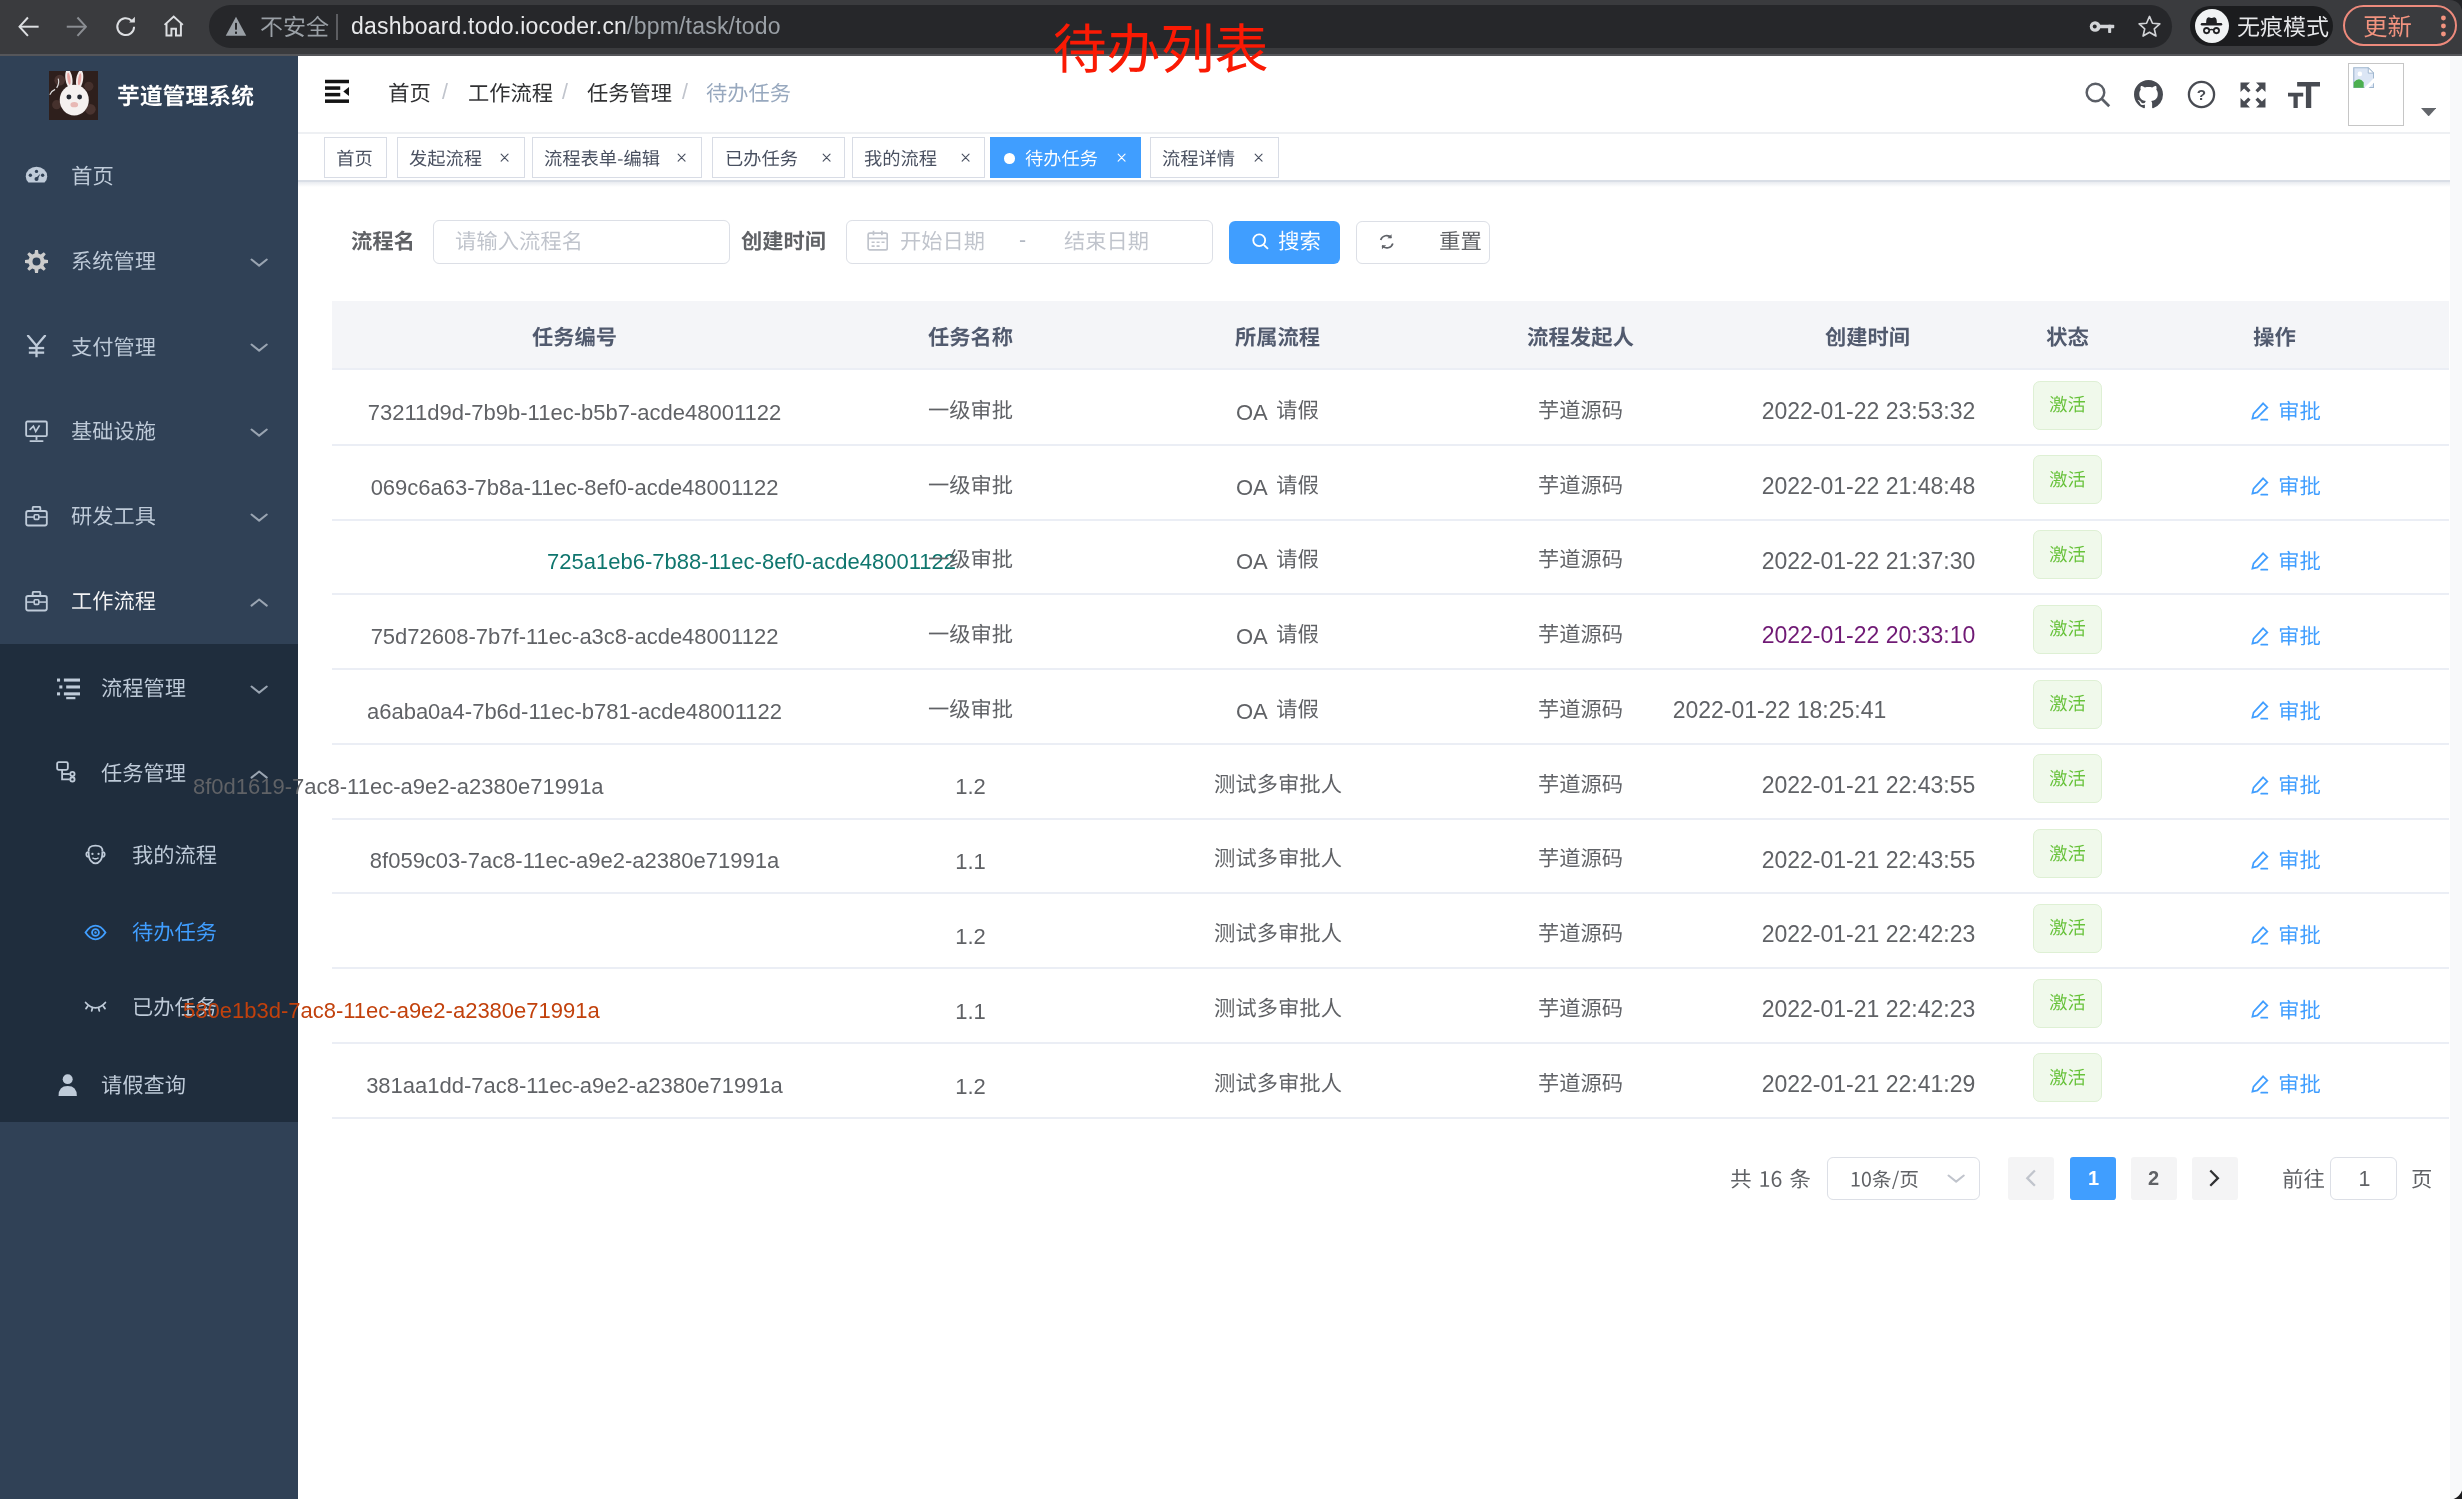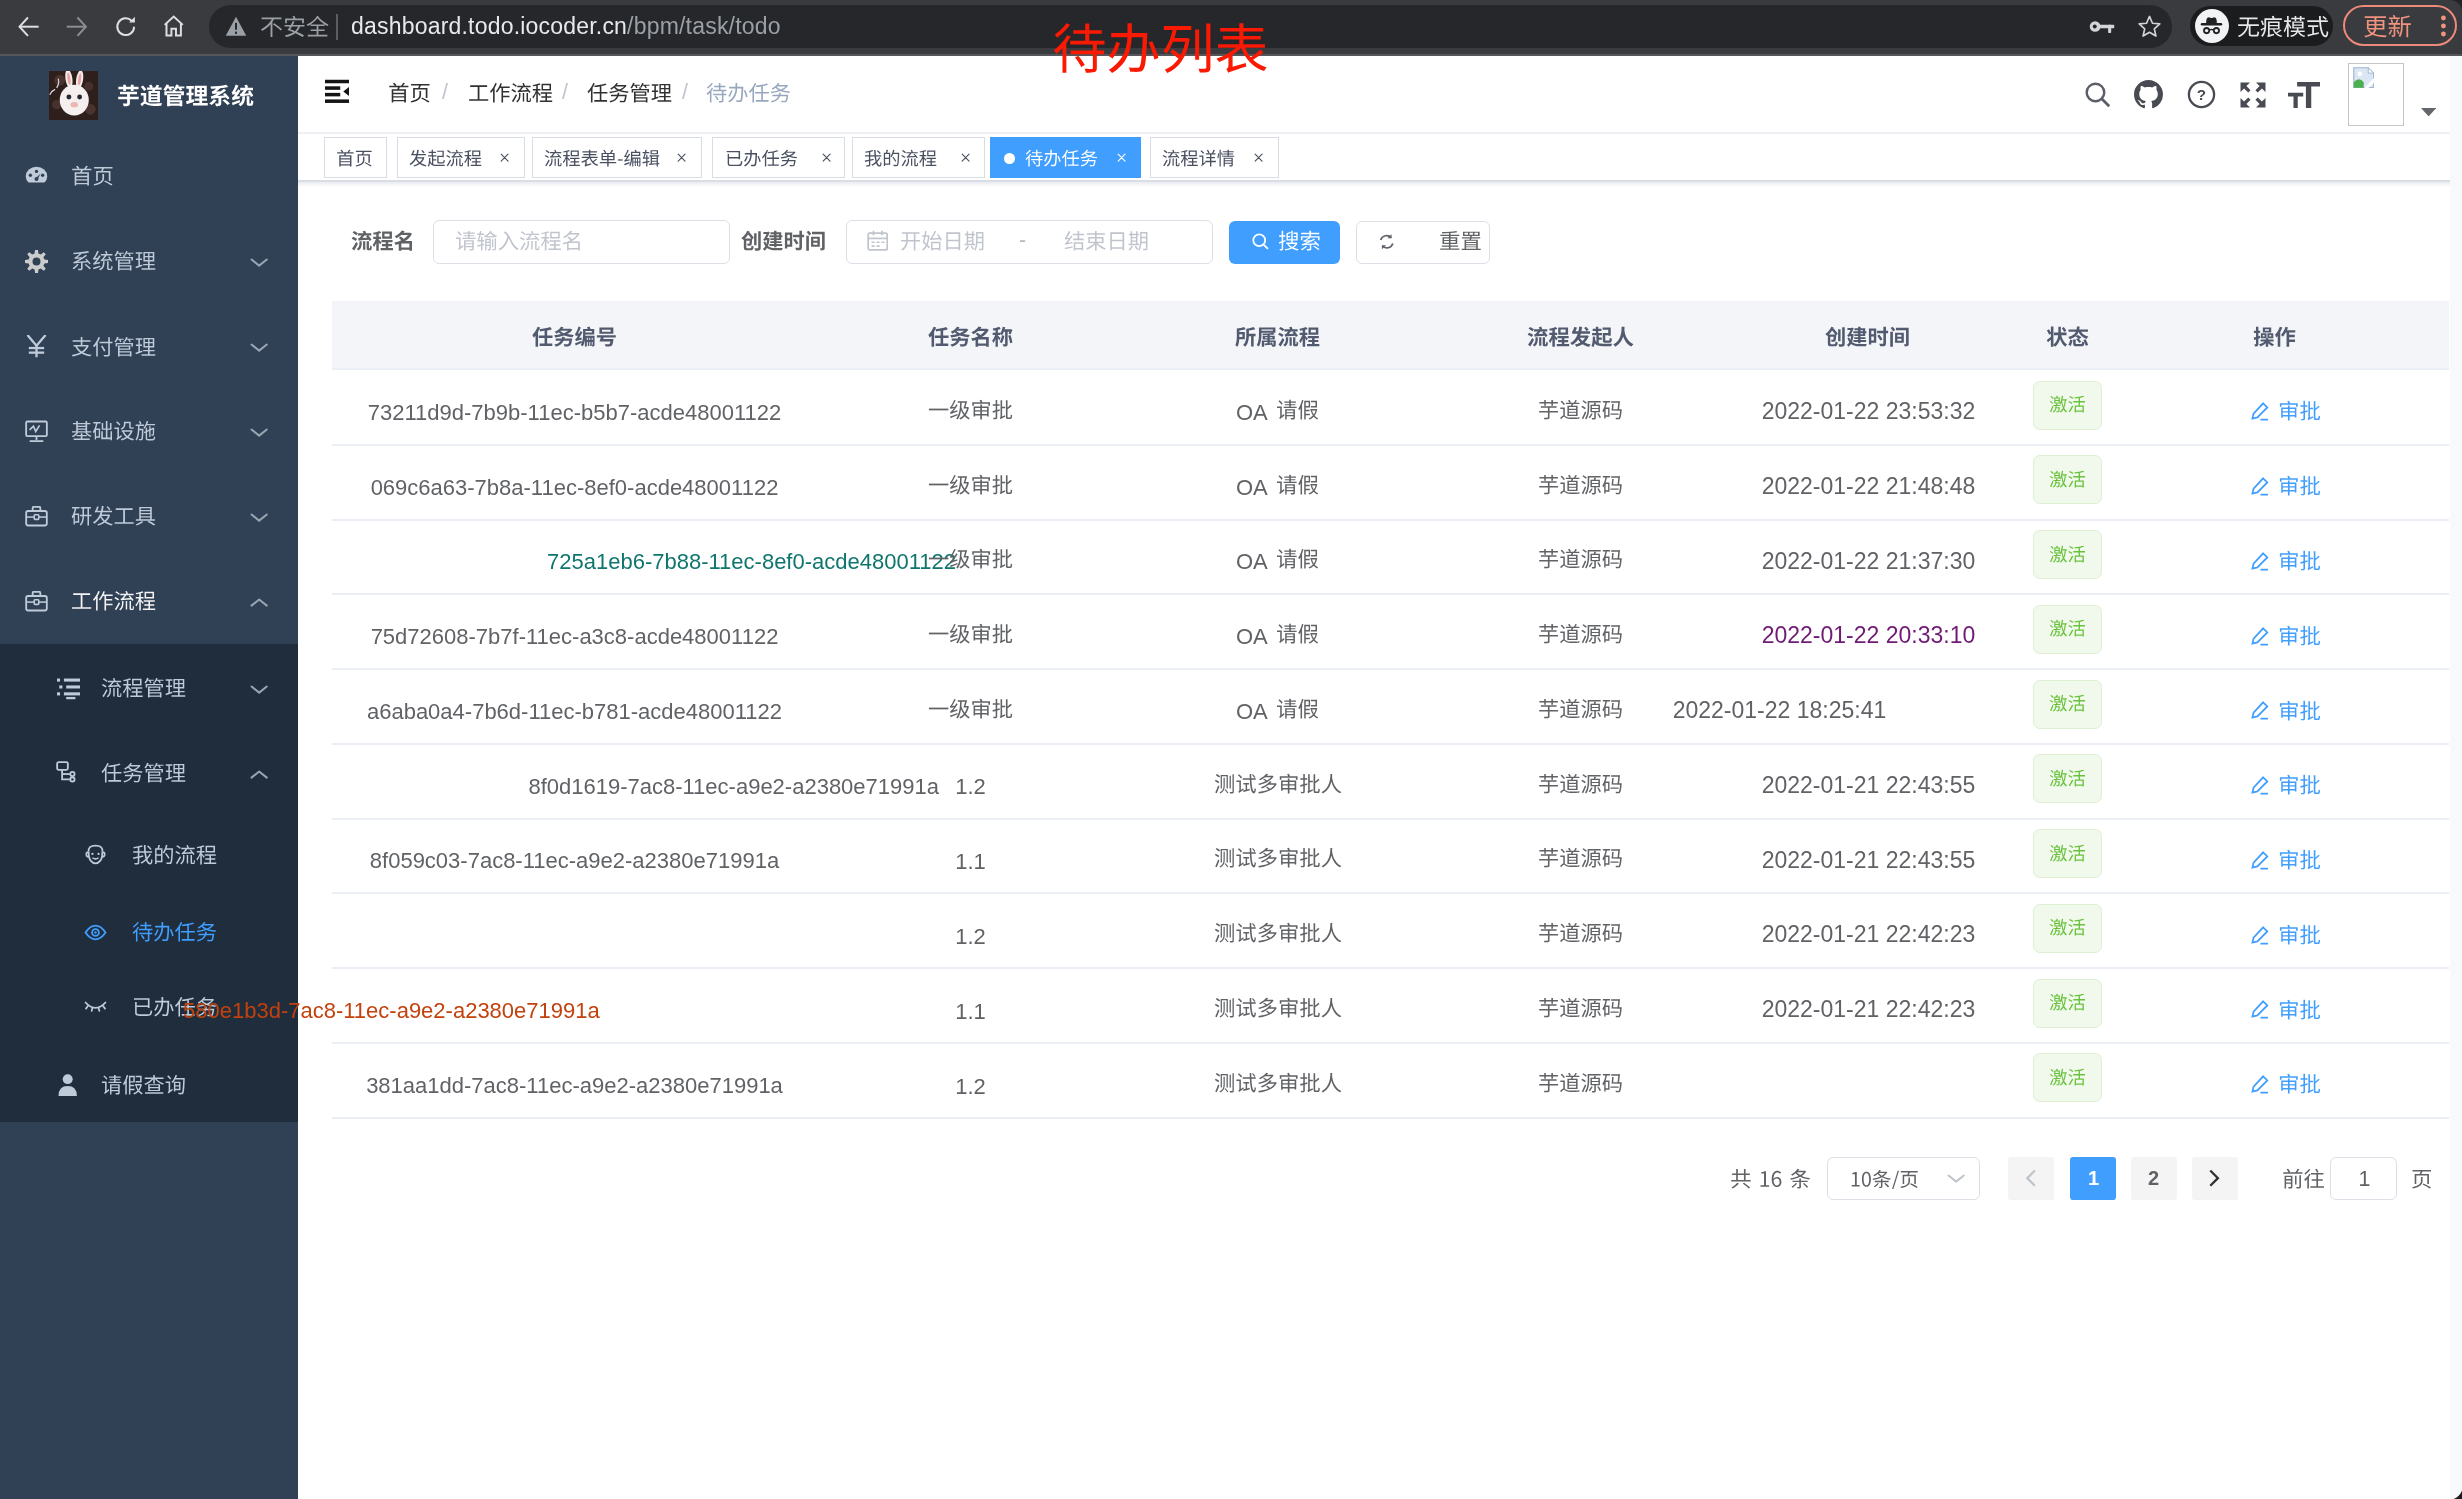--- a/index.html
+++ b/index.html
@@ -920,21 +920,21 @@
       <path d="M18.5 3 L24 8.5 L11 21.5 L4.5 23 L6 16.5 Z"></path>
       <path d="M16 24.5 H24" stroke-linecap="round"></path>
     </svg>
 <div style="position:absolute;left:2278px;top:700px;">
       <svg style="" width="43" height="21.4" viewBox="0 0 2000 1000" fill="#409eff">
         <use href="#u5ba1" x="0"></use>
         <use href="#u6279" x="1000"></use>
       </svg>
     </div>
 <div style="position:absolute;left:332px;top:743px;width:2117px;height:1.5px;background:#ebeef5"></div>
-<div style="position:absolute;left:176px;top:773px;width:763px;text-align:right;font:400 22px 'Liberation Sans',sans-serif;line-height:27px;color:#606266;letter-spacing:0px;white-space:pre">8f0d1619-7ac8-11ec-a9e2-a2380e71991a</div>
+<div style="position:absolute;left:193px;top:773px;width:763px;text-align:left;font:400 22px 'Liberation Sans',sans-serif;line-height:27px;color:#606266;letter-spacing:0px;white-space:pre">8f0d1619-7ac8-11ec-a9e2-a2380e71991a</div>
 <div style="position:absolute;left:589px;top:773px;width:763px;text-align:center;font:400 22px 'Liberation Sans',sans-serif;line-height:27px;color:#606266;letter-spacing:0px;white-space:pre">1.2</div>
 <div style="position:absolute;left:1214px;top:773px;">
       <svg style="" width="128" height="21.4" viewBox="0 0 6000 1000" fill="#606266">
         <use href="#u6d4b" x="0"></use>
         <use href="#u8bd5" x="1000"></use>
         <use href="#u591a" x="2000"></use>
         <use href="#u5ba1" x="3000"></use>
         <use href="#u6279" x="4000"></use>
         <use href="#u4eba" x="5000"></use>
       </svg>
@@ -1095,20 +1095,21 @@
       </svg>
     </div>
 <div style="position:absolute;left:1538px;top:1072px;">
       <svg style="" width="85" height="21.4" viewBox="0 0 4000 1000" fill="#606266">
         <use href="#u828b" x="0"></use>
         <use href="#u9053" x="1000"></use>
         <use href="#u6e90" x="2000"></use>
         <use href="#u7801" x="3000"></use>
       </svg>
     </div>
+<div style="position:absolute;left:1487px;top:1071px;width:763px;text-align:center;font:400 23px 'Liberation Sans',sans-serif;line-height:27.5px;color:#606266;letter-spacing:0px;white-space:pre">2022-01-21 22:41:29</div>
 <div style="position:absolute;left:2033px;top:1053px;width:69px;height:49px;background:#f0f9eb;border:1.5px solid #def0d4;border-radius:6.9px;box-sizing:border-box"></div>
 <div style="position:absolute;left:2049px;top:1068px;">
       <svg style="" width="37" height="18.3" viewBox="0 0 2000 1000" fill="#67c23a">
         <use href="#u6fc0" x="0"></use>
         <use href="#u6d3b" x="1000"></use>
       </svg>
     </div>
 <svg style="position:absolute;left:2249px;top:1074px" width="20.6" height="20.6" viewBox="0 0 27 27" fill="none" stroke="#409eff" stroke-width="2.3">
       <path d="M18.5 3 L24 8.5 L11 21.5 L4.5 23 L6 16.5 Z"></path>
       <path d="M16 24.5 H24" stroke-linecap="round"></path>

